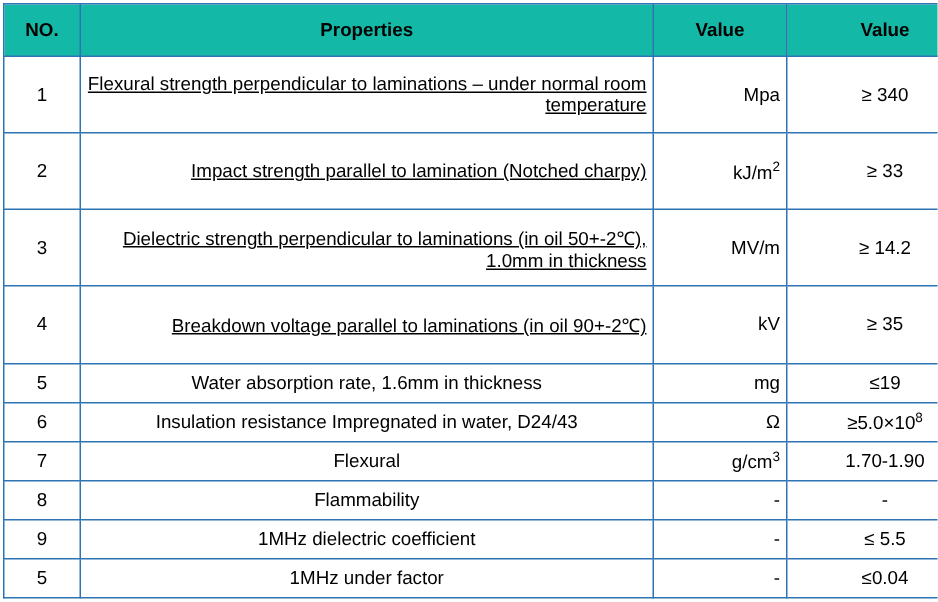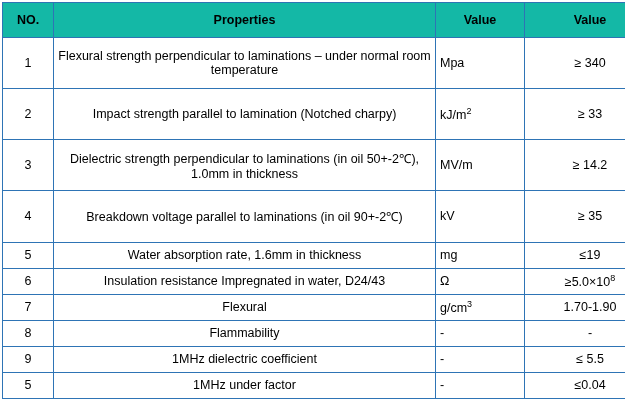--- a/index.html
+++ b/index.html
@@ -48,24 +48,25 @@
   th.col-val { width: 122px; }
 
   td.no {
     text-align: center;
     width: 42px;
   }
   td.prop {
     text-align: center;
   }
   td.prop.center {
-    text-align: center;
+    text-align: right;
+    text-decoration: underline;
   }
   td.unit {
-    text-align: left;
+    text-align: right;
   }
   td.val {
     text-align: center;
   }
   tr.tall td { height: 46px; }
   tr.short td { height: 21px; }
   sub, sup {
     font-size: 9px;
   }
   .nowrap { white-space: nowrap; }

